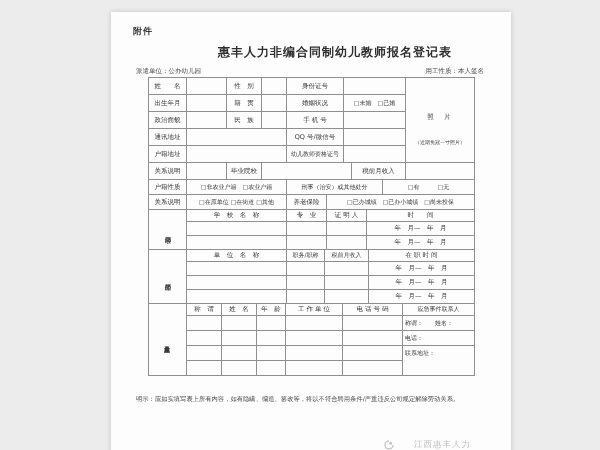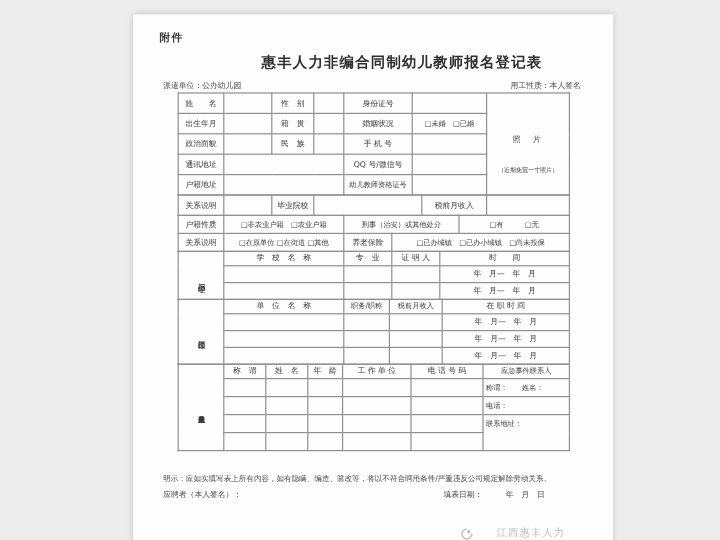--- a/index.html
+++ b/index.html
@@ -306,24 +306,20 @@
         <td></td>
         <td></td>
         <td></td>
       </tr>
     </tbody>
       </table>
   </div>
 
   <div class="footnote">明示：应如实填写表上所有内容，如有隐瞒、编造、篡改等，将以不符合聘用条件/严重违反公司规定解除劳动关系。</div>
 
-  <div class="signrow">
-    <span>应聘者（本人签名）：</span>
-    <span class="date">填表日期：　　　年　月　日</span>
-  </div>
 
   <div class="watermark">
     <svg class="wm-icon" viewBox="0 0 10 10">
       <path d="M5 1 A4 4 0 1 0 9 5" fill="none" stroke="#c4c4c4" stroke-width="1.4"></path>
       <circle cx="6.6" cy="3.2" r="1.5" fill="#c4c4c4"></circle>
     </svg>
     <span>江西惠丰人力</span>
   </div>
 
 </div>

